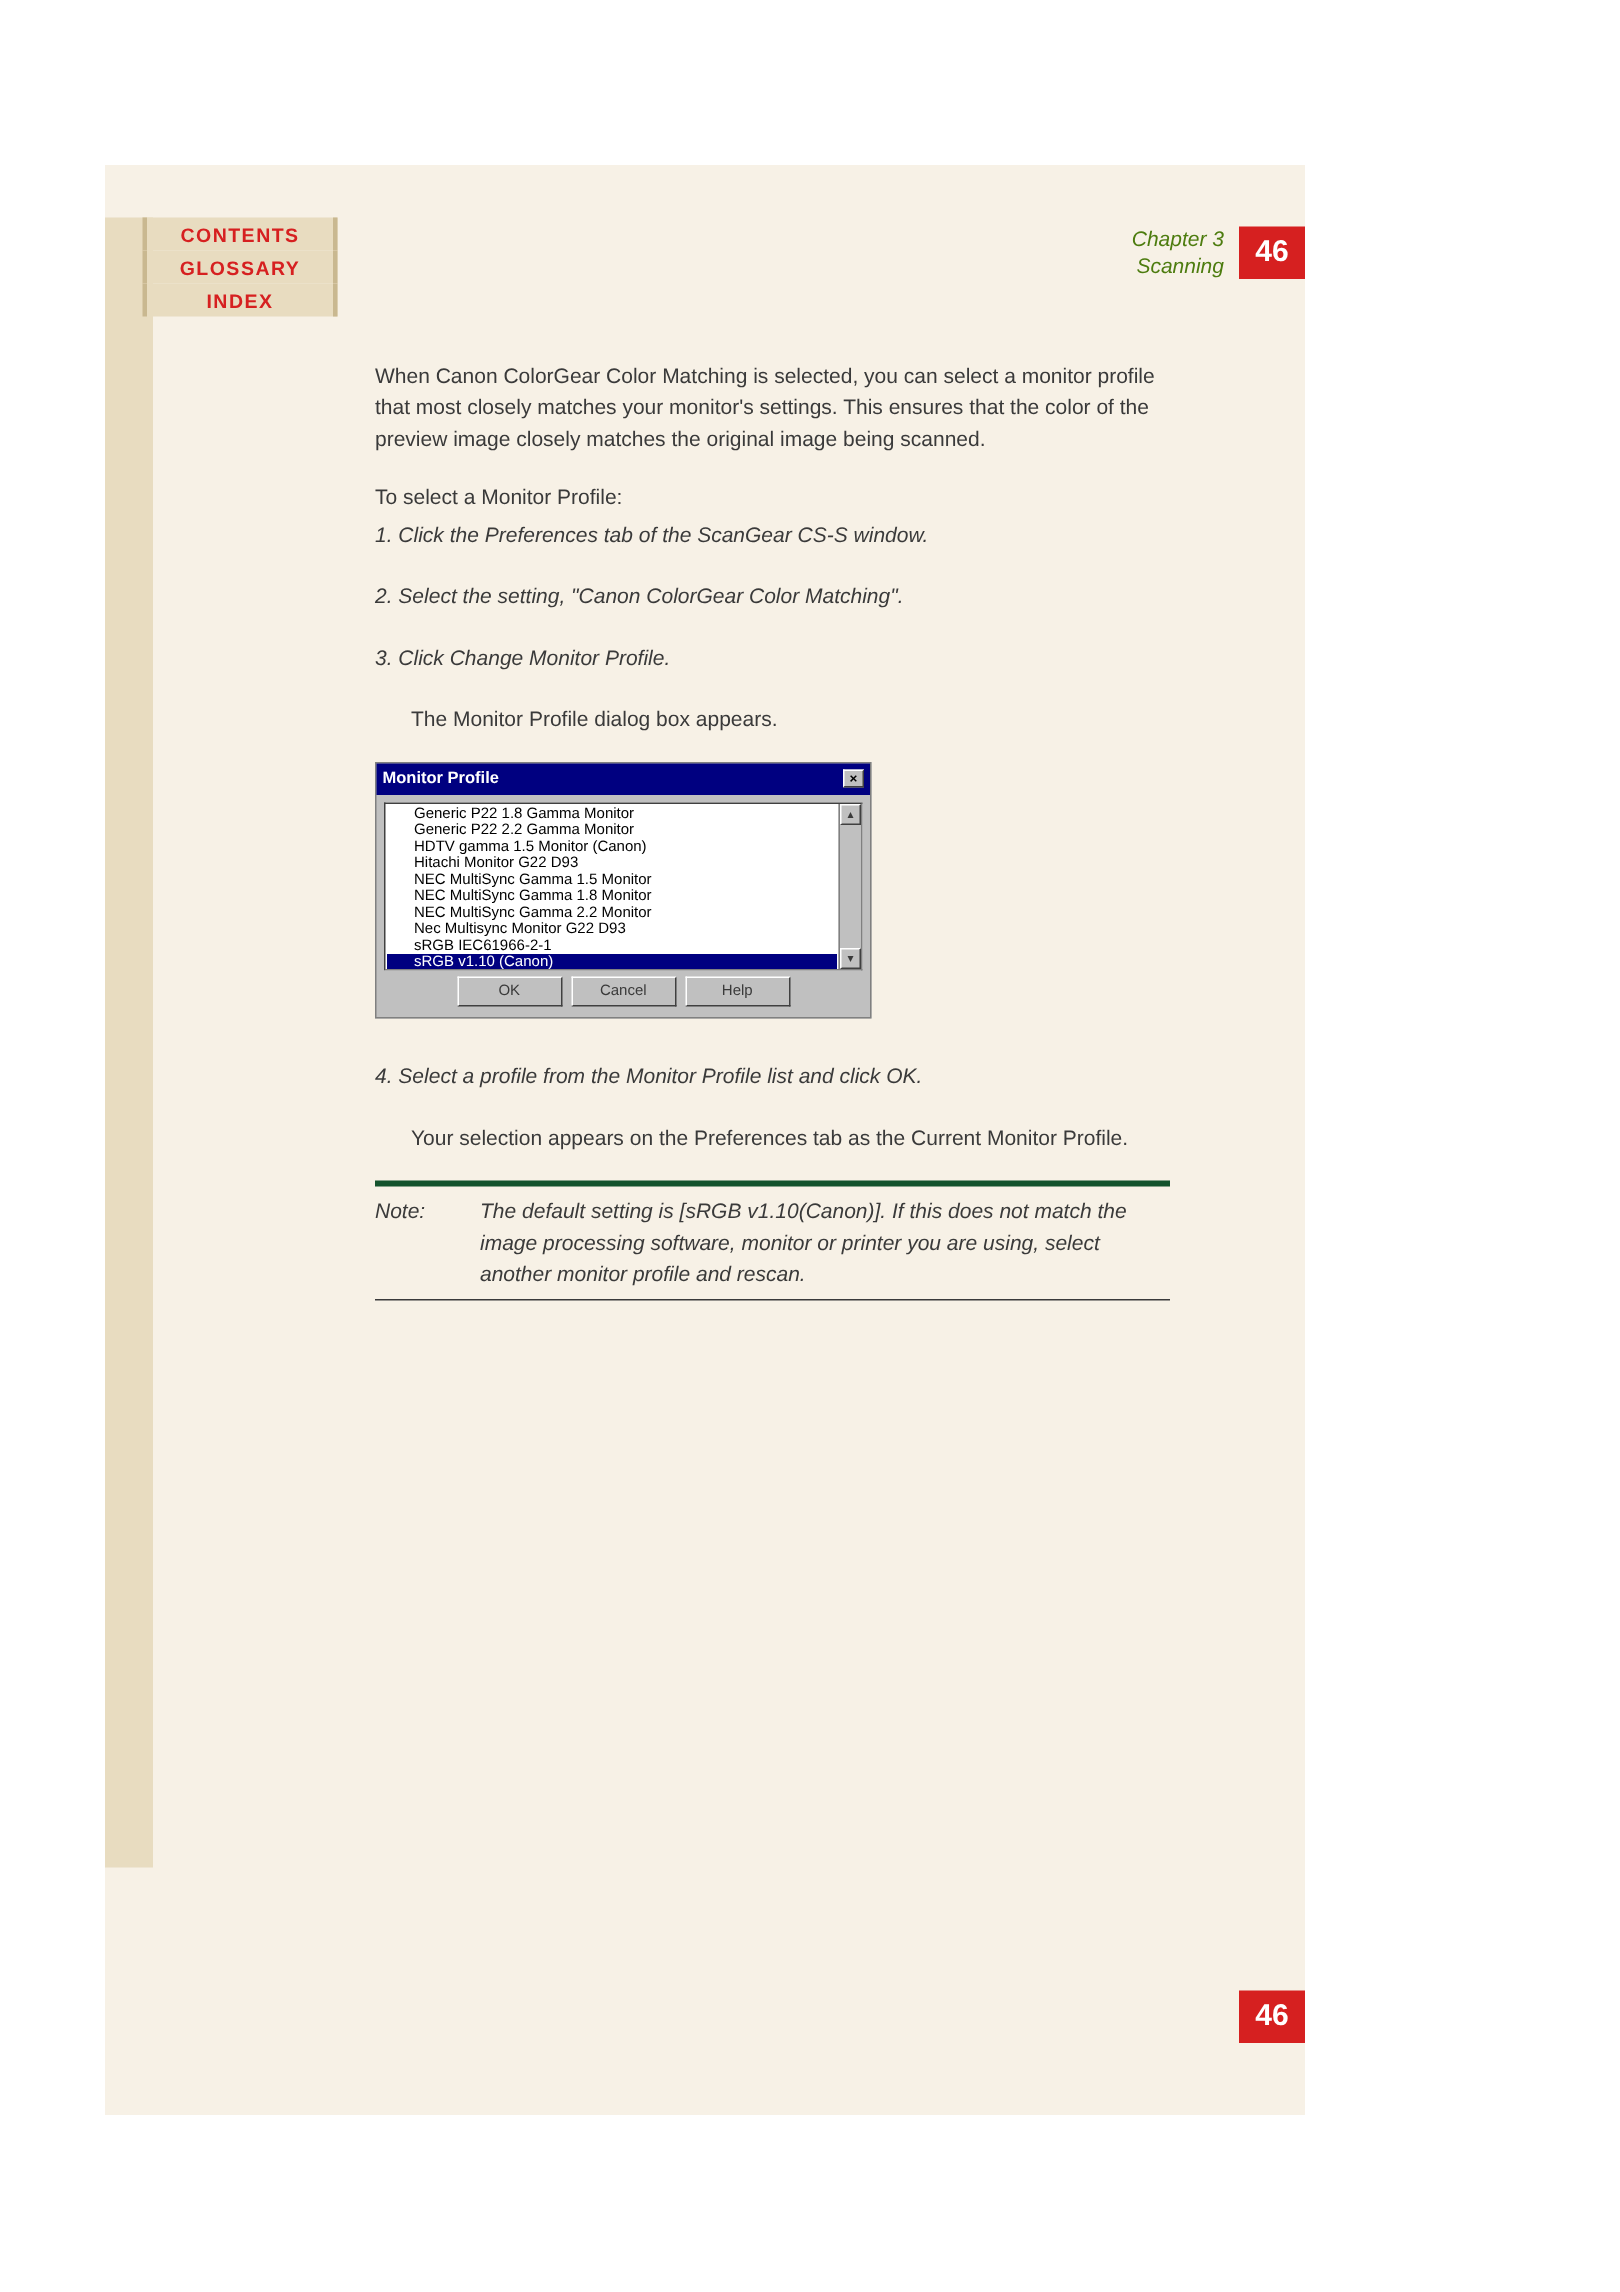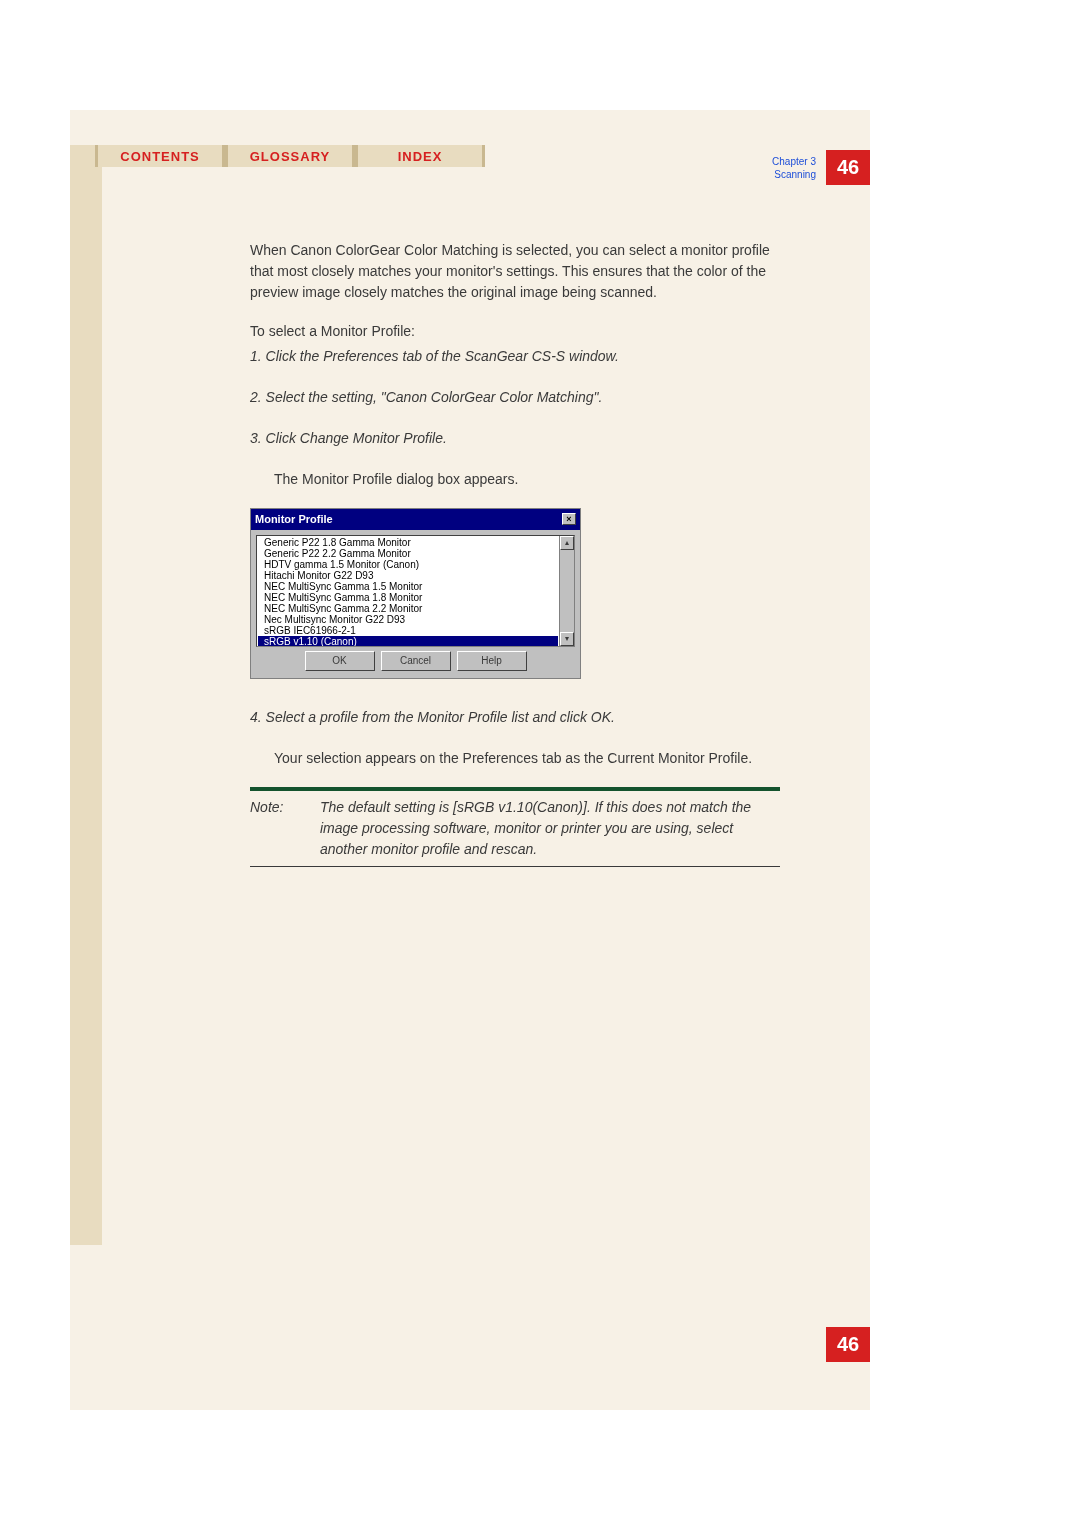--- a/index.html
+++ b/index.html
@@ -28,21 +28,21 @@
       left: 0;
       width: 32px;
       height: 1100px;
       background: #e8dcc0;
     }
     .nav-buttons {
       position: absolute;
       top: 35px;
       left: 25px;
       display: flex;
-      flex-direction: row;
+      flex-direction: column;
     }
     .nav-button {
       width: 130px;
       height: 22px;
       background: #e8dcc0;
       border-left: 3px solid #c9b890;
       border-right: 3px solid #c9b890;
       display: flex;
       align-items: center;
       justify-content: center;
@@ -55,23 +55,24 @@
     .chapter-info {
       position: absolute;
       top: 40px;
       right: 0;
       display: flex;
       align-items: center;
       gap: 10px;
     }
     .chapter-text {
       text-align: right;
-      color: #1d4ed8;
-      font-size: 10px;
+      color: #4d7c0f;
+      font-size: 14px;
       line-height: 1.3;
+      font-style: italic;
     }
     .page-num-box {
       width: 44px;
       height: 35px;
       background: #d62020;
       color: #fff;
       display: flex;
       align-items: center;
       justify-content: center;
       font-size: 20px;
@@ -151,21 +152,21 @@
       height: 112px;
       overflow: hidden;
       position: relative;
       display: flex;
     }
     .dialog-list-items {
       flex: 1;
       padding: 1px;
     }
     .list-item {
-      padding: 0 6px;
+      padding: 0 18px;
       font-size: 10px;
       line-height: 1.1;
       white-space: nowrap;
       color: #000;
     }
     .list-item.selected {
       background: #000080;
       color: #fff;
     }
     .scrollbar {

